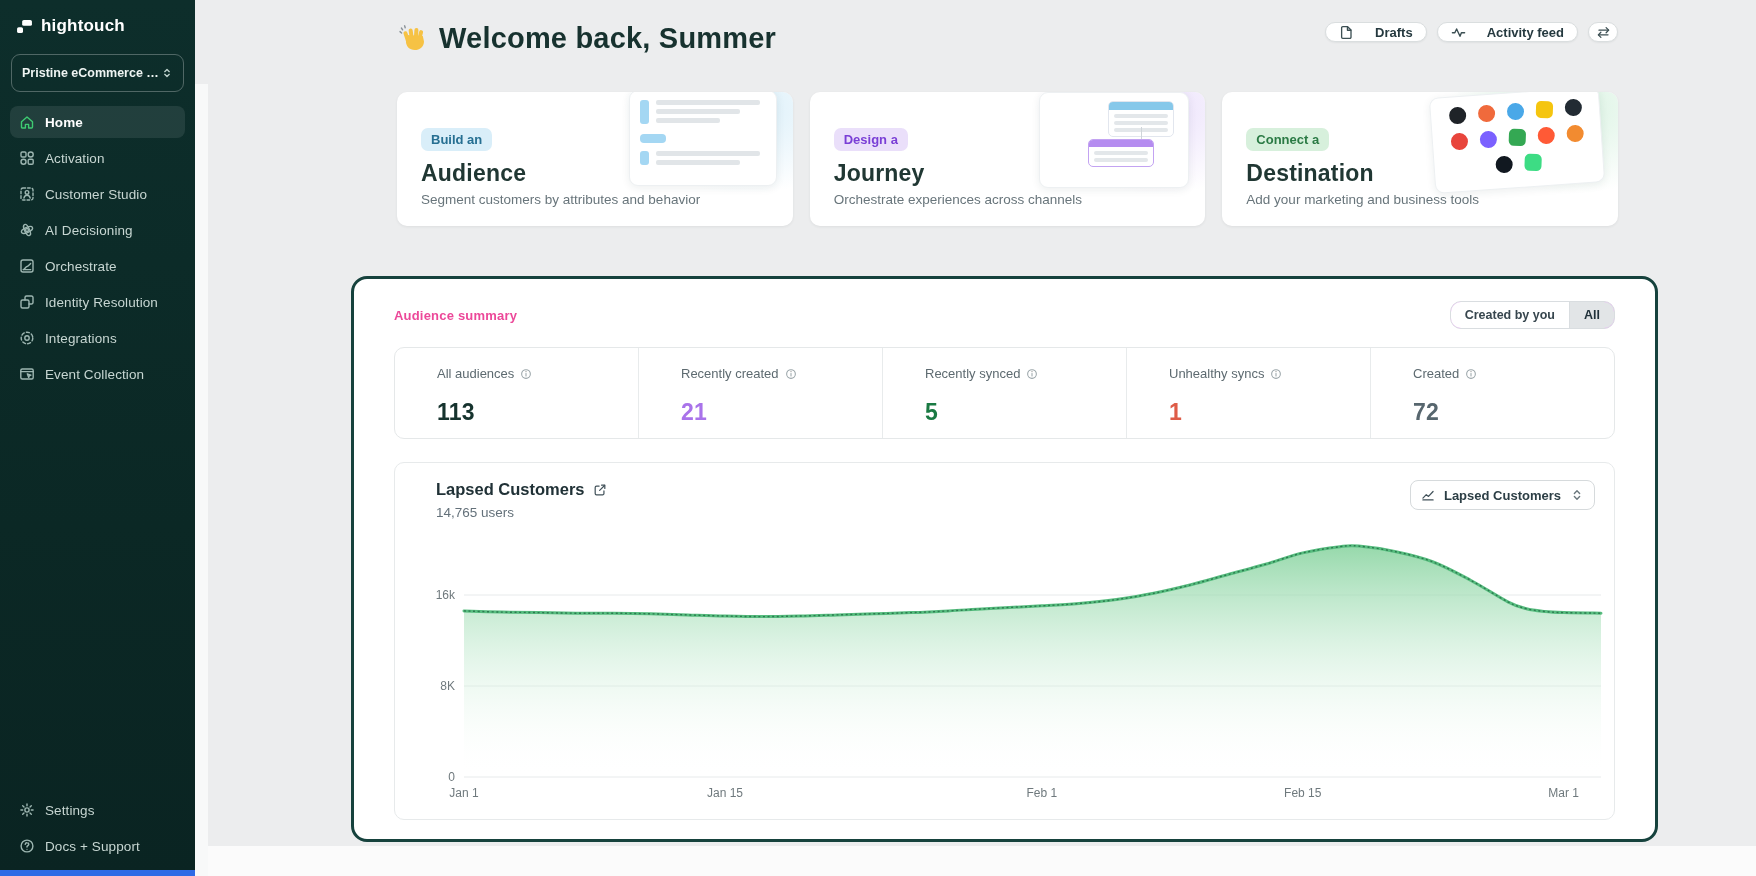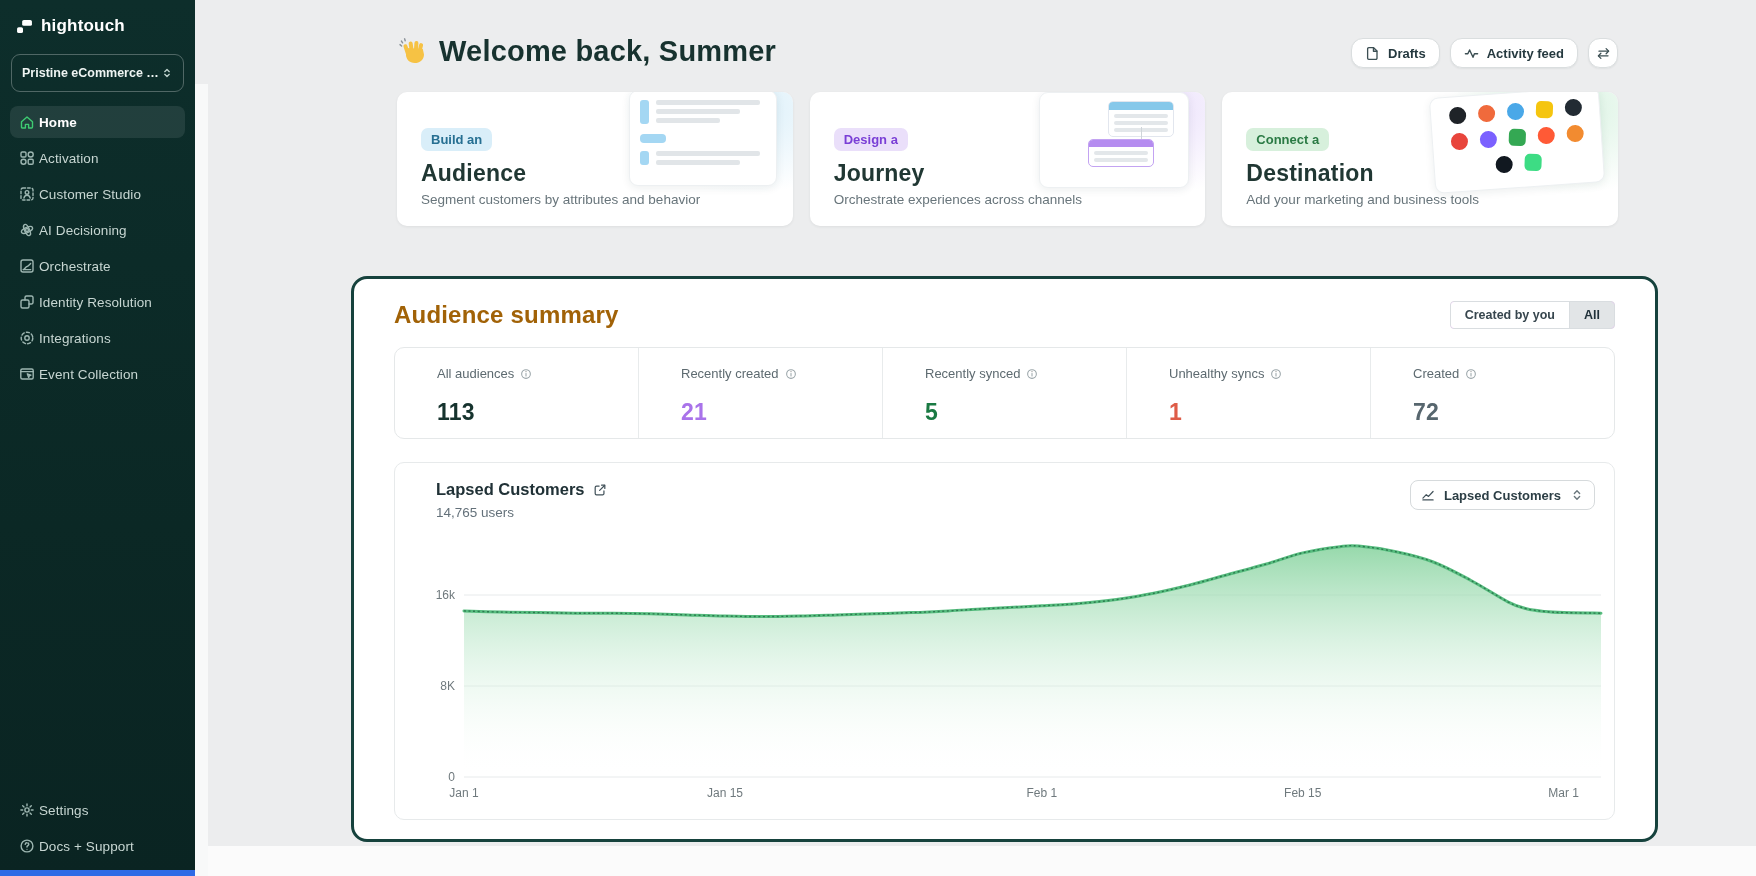--- a/index.html
+++ b/index.html
@@ -11,41 +11,41 @@
   .sidebar{position:relative;width:195px;height:100%;background:linear-gradient(180deg,#0d2e2b 0%,#0b2825 60%,#0a2422 100%);
     color:#cfdeda;display:flex;flex-direction:column;flex-shrink:0}
   .brand{display:flex;align-items:center;gap:8px;padding:16px 16px 12px 16px;cursor:pointer}
   .brand-mark svg{width:17px;height:17px;display:block}
   .brand-name{color:#fff;font-size:17px;font-weight:700;letter-spacing:.2px}
   .workspace{margin:6px 11px 14px 11px;border:1px solid rgba(255,255,255,.28);border-radius:9px;
     padding:11px 10px;display:flex;align-items:center;justify-content:space-between;cursor:pointer}
   .workspace-name{font-size:12.5px;color:#eef4f2;font-weight:600;white-space:nowrap;overflow:hidden;text-overflow:ellipsis}
   .updown{width:12px;height:12px;stroke:#bcd0cb;flex-shrink:0}
   nav{display:flex;flex-direction:column;gap:4px;padding:0 10px}
-  .nav-item{display:flex;align-items:center;gap:4px;height:32px;padding:16px 9px;border-radius:8px;cursor:pointer}
+  .nav-item{display:flex;align-items:center;gap:10px;height:32px;padding:16px 9px;border-radius:8px;cursor:pointer}
   .nav-item.active{background:rgba(255,255,255,.09)}
   .nav-icon{display:flex;align-items:center;color:#9db6b1}
   .nav-icon svg{width:16px;height:16px}
   .nav-item.active .nav-icon{color:#3ecb72}
   .nav-label{font-size:13.5px;color:#c7d6d2;font-weight:500;letter-spacing:.1px}
   .nav-item.active .nav-label{color:#fff;font-weight:700}
   .sidebar-spacer{flex:1}
   #nav-footer{padding-bottom:14px}
   .bottom-strip{position:absolute;left:0;right:0;bottom:0;height:6px;background:#2e6be6}
 
   
   main{position:relative;flex:1;background:#ecedee;overflow:hidden}
   .left-rail{position:absolute;left:0;top:84px;bottom:0;width:13px;background:#f8f9f9}
   .bottom-band{position:absolute;left:13px;right:0;bottom:0;height:30px;background:#fbfbfb}
 
-  .topbar{display:flex;align-items:flex-end;justify-content:space-between;margin:22px 0 0 202px;width:1221px;height:46px}
+  .topbar{display:flex;align-items:flex-start;justify-content:space-between;margin:22px 0 0 202px;width:1221px;height:46px}
   .page-title{display:flex;align-items:center;gap:10px;font-size:29px;font-weight:700;color:#17322f;letter-spacing:.2px}
   .wave svg{width:32px;height:32px;display:block}
   .top-actions{display:flex;align-items:center;gap:10px}
-  .btn{display:flex;align-items:center;gap:8px;height:30px;padding:0 13px;background:#fff;border:1px solid #dadedf;
+  .btn{display:flex;align-items:center;gap:21px;height:20px;padding:0 13px;background:#fff;border:1px solid #dadedf;
     border-radius:12px;font-size:13px;font-weight:700;color:#25393f;cursor:pointer;box-shadow:0 1px 2px rgba(20,40,40,.06);
     font-family:inherit}
   .btn svg{width:15px;height:15px;stroke:#3c4f53}
   .icon-btn{width:30px;justify-content:center;padding:0}
 
   
   #cards-row{display:flex;gap:17px;margin:24px 0 0 202px;width:1221px}
   .card{position:relative;flex:1;height:134px;background:#fff;border-radius:10px;box-shadow:0 1px 3px rgba(25,45,45,.07);
     padding:36px 24px 0 24px;cursor:pointer;overflow:hidden}
   .card::after{content:'';position:absolute;inset:0;border-radius:inherit;pointer-events:none;
@@ -75,22 +75,22 @@
   .jline{position:absolute;top:34px;right:46px;width:1px;height:14px;background:#cfd5da}
   
   .mini-dest{width:170px;height:96px;margin-top:-4px;padding:10px 8px;transform:rotate(-4deg);display:flex;flex-wrap:wrap;gap:9px 12px;align-content:flex-start;justify-content:center}
   .dot{width:17px;height:17px;border-radius:50%;transform:rotate(6deg)}
   .dot:nth-child(4n){border-radius:5px}
 
   
   .summary-panel{margin:50px 0 0 156px;width:1307px;height:566px;background:#fff;border:3px solid #16423d;
     border-radius:16px;padding:22px 40px 26px 40px}
   .panel-head{display:flex;align-items:center;justify-content:space-between}
-  .panel-title{font-size:24px;font-weight:700;color:#a16207;letter-spacing:.2px}
-  .segmented{display:flex;border:1px solid #d9dde0;border-radius:4px;overflow:hidden;background:#f0abfc}
+  .panel-title{font-size:13px;font-weight:700;color:#ec4899;letter-spacing:.2px}
+  .segmented{display:flex;border:1px solid #d9dde0;border-radius:11px;overflow:hidden;background:#f0abfc}
   .seg{font-family:inherit;border:none;background:#fff;font-size:12.5px;font-weight:600;color:#37464e;padding:6px 14px;cursor:pointer}
   .seg.sel{background:#e2e5e7;color:#20313a}
   .seg + .seg{border-left:1px solid #d9dde0}
 
   .stats{display:flex;margin-top:18px;height:92px;border:1px solid #e5e8e9;border-radius:10px;background:#fff}
   .stat{flex:1;padding:18px 0 0 42px}
   .stat + .stat{border-left:1px solid #e8ebec}
   .stat-label-row{display:flex;align-items:center;gap:6px}
   .stat-label{font-size:13px;color:#5d6a70;font-weight:500}
   .info{display:flex;cursor:pointer}

